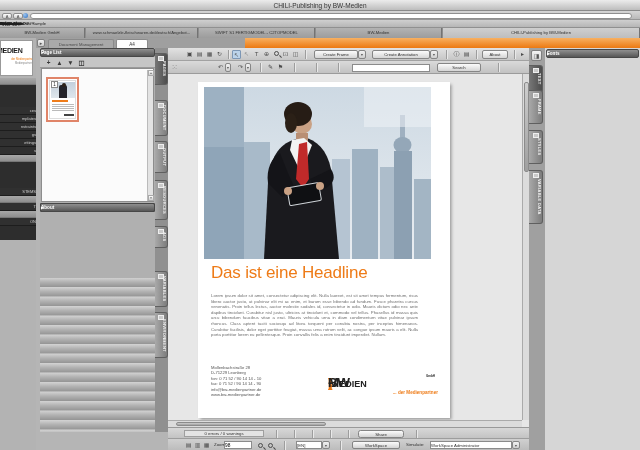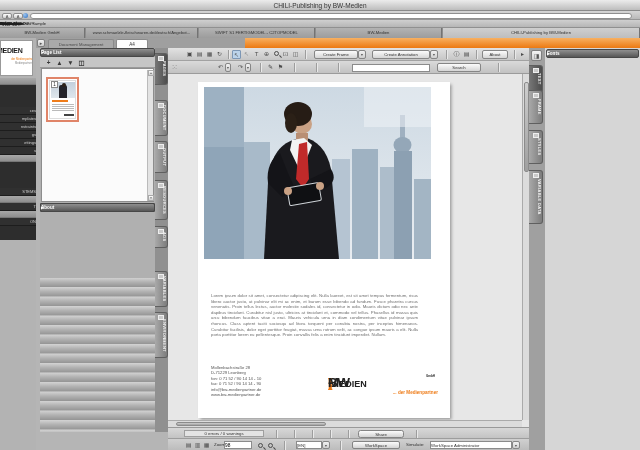--- a/index.html
+++ b/index.html
@@ -387,20 +387,21 @@
             <path d="M95,57 L103,55 L105,92 L99,101 L92,92 Z" fill="#c02a2a"></path>
             <path d="M64,96 C62,82 68,70 76,66 L84,86 L92,104 L78,110 Z" fill="#141418"></path>
             <path d="M127,82 C132,90 130,96 122,101 L110,104 L106,92 Z" fill="#141418"></path>
             <g transform="rotate(-10 101 106)">
               <rect x="84" y="98" width="32" height="18" rx="1.5" fill="#0f1013" stroke="#cfd4d8" stroke-width="1"></rect>
             </g>
             <circle cx="84" cy="104" r="4" fill="#c9a184"></circle>
             <circle cx="116" cy="99" r="4" fill="#c9a184"></circle>
           </svg>
         </div>
+        <div class="headline">Das ist eine Headline</div>
         <div class="bodytext">Lorem ipsum dolor sit amet, consectetur adipiscing elit. Nulla laoreet, est sit amet tempus fermentum, risus libero auctor justo, at pulvinar elit mi ac enim, et barum esse bibendo ad fundum. Fusce pharetra cursus venenatis. Proin tellus lectus, auctor molestie sodales id, consectetur in odio. Mauris dictum odio nec ante dapibus tincidunt. Curabitur nisl justo, ultricies at tincidunt et, commodo vel tellus. Phasellus id massa quis arcu bibendum faucibus vitae a erat. Mauris vehicula urna in diam condimentum vitae pulvinar ipsum rhoncus. Class aptent taciti sociosqu ad litora torquent per conubia nostra, per inceptos himenaeos. Curabitur facilisis, dolor eget porttitor feugiat, massa urna rutrum velit, ac congue ipsum mauris a elit. Nulla porta porttitor lorem eu pellentesque. Proin convallis felis a enim tincidunt imperdiet. Nullam.</div>
         <div class="address">
           <div style="position:static">Mollenbachstraße 28</div>
           <div style="position:static">D-71229 Leonberg</div>
           <div style="position:static">fon: 0 71 52 / 90 14 14 - 10</div>
           <div style="position:static">fax: 0 71 52 / 90 14 14 - 90</div>
           <div style="position:static">info@bw-medienpartner.de</div>
           <div style="position:static">www.bw-medienpartner.de</div>
         </div>
         <div class="doclogo">

